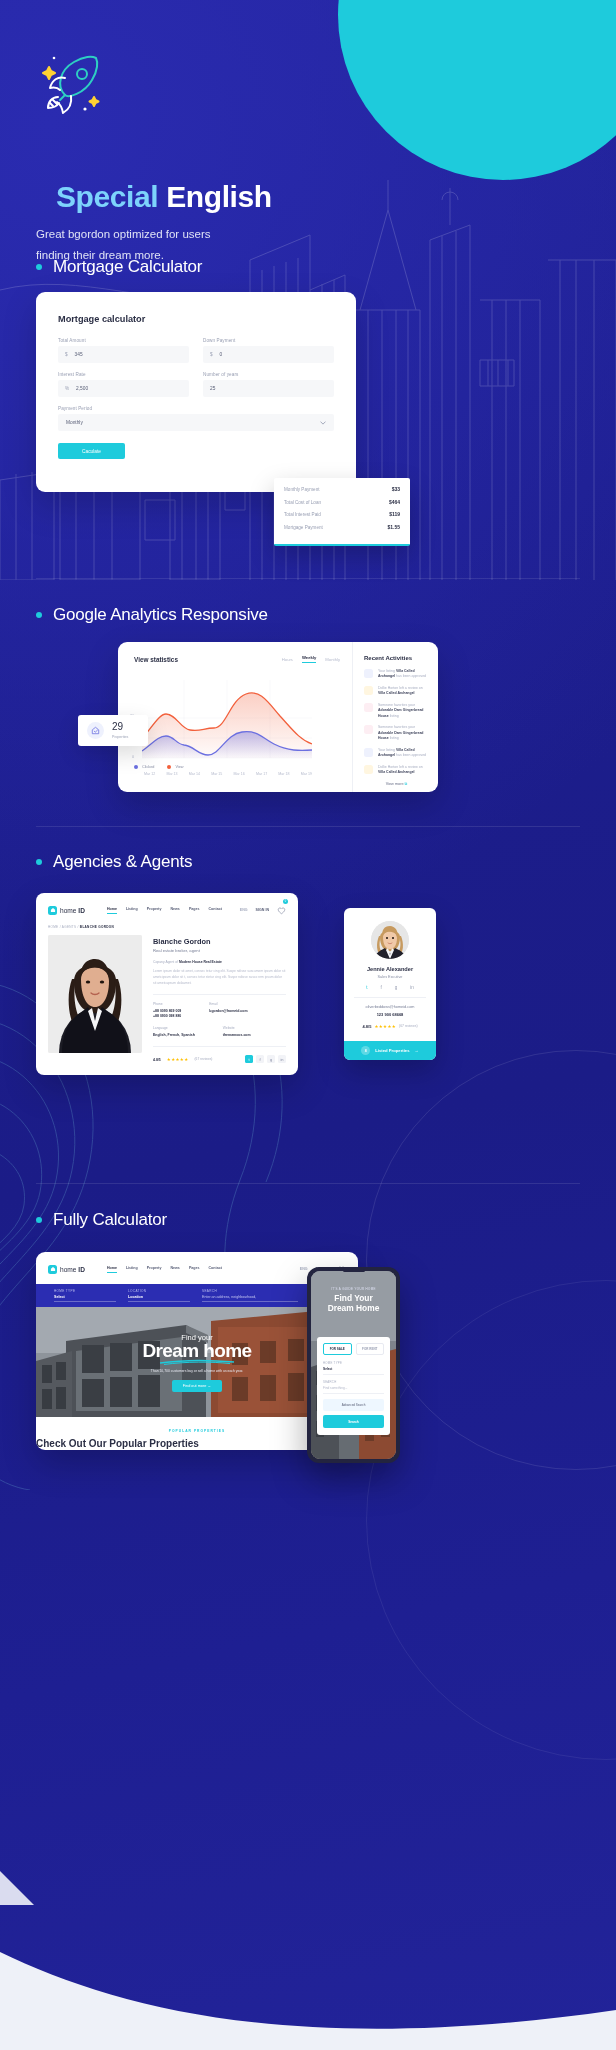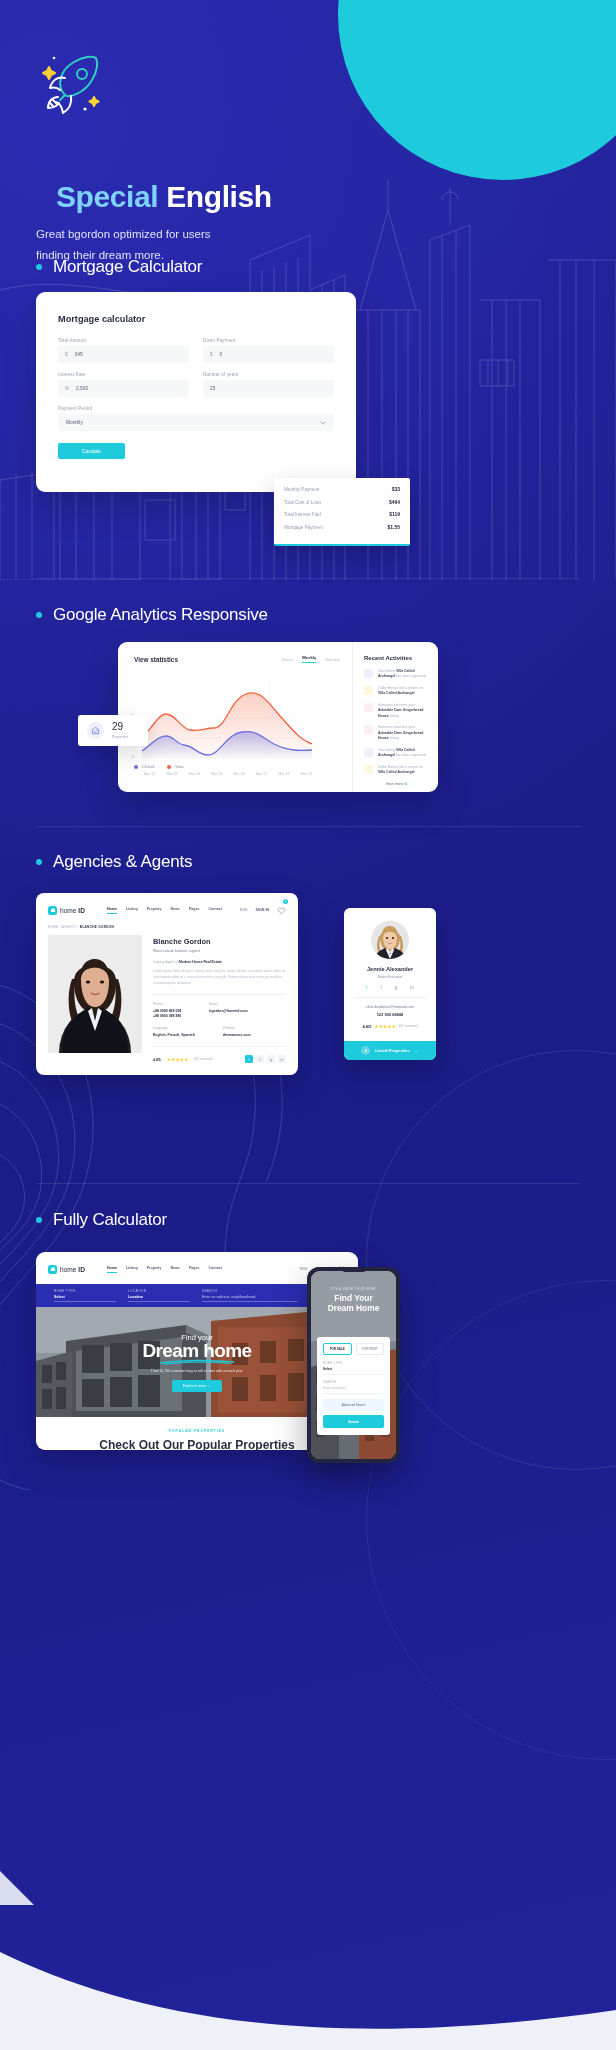--- a/index.html
+++ b/index.html
@@ -285,21 +285,21 @@
   .hero-img {
     height: 110px; position: relative; overflow: hidden;
     background: linear-gradient(160deg,#9aa0a6 0%,#6f757d 40%,#8a5c46 100%);
   }
   .hero-ov { position: absolute; inset: 0; display: flex; flex-direction: column; align-items: center; justify-content: center; }
   .h-small { font-size: 7.5px; color: #fff; font-weight: 400; }
   .h-big { font-size: 19px; color: #fff; font-weight: 700; margin-top: -2px; letter-spacing: -.6px; }
   .h-sub { font-size: 3.4px; color: #e7e9f2; margin-top: 4px; }
   .h-btn { margin-top: 7px; background: #1ecbdc; color: #fff; font-size: 3.8px; padding: 4px 11px; border-radius: 2px; }
   .pop-lab { text-align: center; font-size: 3.3px; color: #1ecbdc; letter-spacing: 1px; font-weight: 700; margin-top: 12px; }
-  .pop-h { text-align: center; font-size: 12px; font-weight: 700; color: #2b2f45; margin-top: 5px; }
+  .pop-h { text-align: left; font-size: 10px; font-weight: 700; color: #2b2f45; margin-top: 5px; }
   .phone {
     position: absolute; left: 307px; top: 1267px;
     width: 93px; height: 196px;
     background: #23243f; border-radius: 12px; padding: 4px;
     box-shadow: 0 16px 34px rgba(0,0,0,.34);
   }
   .pscreen {
     width: 100%; height: 100%; border-radius: 9px; overflow: hidden;
     background: linear-gradient(160deg,#9aa0a6 0%,#6f757d 45%,#8a5c46 100%);
     position: relative;

